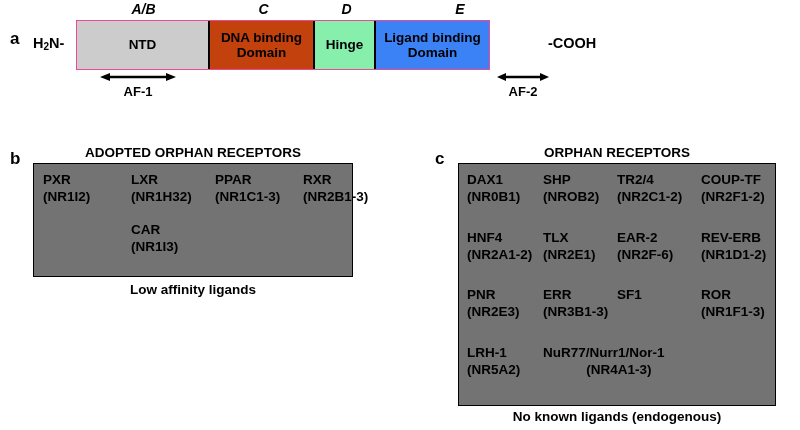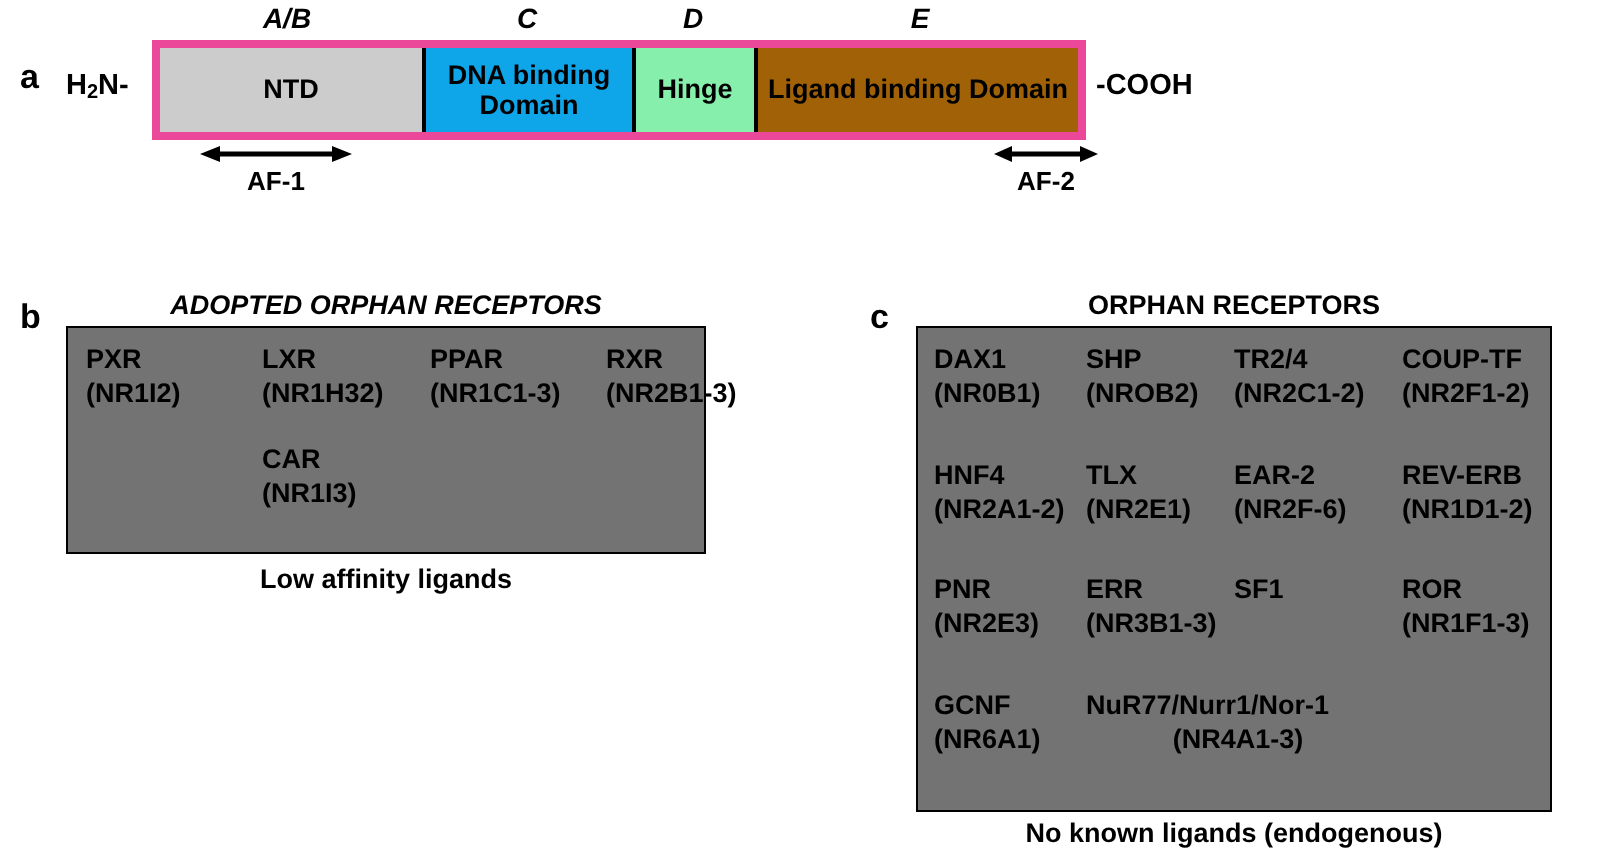--- a/index.html
+++ b/index.html
@@ -23,23 +23,23 @@
     line-height: 1;
   }
 
   
   #panel-a { position: absolute; left: 0; top: 0; width: 620px; height: 120px; }
 
   #domain-bar {
     position: absolute;
     left: 76px;
     top: 20px;
-    width: 467px;
+    width: 414px;
     height: 50px;
-    border: 4px solid #ec4899;
+    border: 1px solid #ec4899;
     box-sizing: border-box;
     display: flex;
   }
   .domain-box {
     box-sizing: border-box;
     display: flex;
     align-items: center;
     justify-content: center;
     text-align: center;
     font-size: 13.5px;
@@ -154,23 +154,23 @@
 
   <span id="nterm-label">H<sub>2</sub>N-</span>
 
   <span class="domain-letter" style="left:76px;  width:135px;">A/B</span>
   <span class="domain-letter" style="left:211px; width:105px;">C</span>
   <span class="domain-letter" style="left:316px; width:61px;">D</span>
   <span class="domain-letter" style="left:377px; width:166px;">E</span>
 
   <div id="domain-bar">
     <div class="domain-box" style="width:133px; background:#cccccc;">NTD</div>
-    <div class="domain-box" style="width:105px; background:#0ea5e9;">DNA binding Domain</div>
+    <div class="domain-box" style="width:105px; background:#c2410c;">DNA binding Domain</div>
     <div class="domain-box" style="width:61px; background:#86efac;">Hinge</div>
-    <div class="domain-box" style="flex:1; background:#a16207;">Ligand binding Domain</div>
+    <div class="domain-box" style="flex:1; background:#3b82f6;">Ligand binding Domain</div>
   </div>
 
   <span id="cterm-label">-COOH</span>
 
   <div class="af-group" style="left:98px; top:72px; width:80px;">
     <svg class="af-arrow" width="80" height="10" viewBox="0 0 80 10">
       <line x1="10" y1="5" x2="70" y2="5" stroke="#000" stroke-width="2.4"></line>
       <polygon points="2,5 12,1 12,9" fill="#000"></polygon>
       <polygon points="78,5 68,1 68,9" fill="#000"></polygon>
     </svg>
@@ -182,21 +182,21 @@
       <line x1="9" y1="5" x2="47" y2="5" stroke="#000" stroke-width="2.4"></line>
       <polygon points="2,5 11,1 11,9" fill="#000"></polygon>
       <polygon points="54,5 45,1 45,9" fill="#000"></polygon>
     </svg>
     <span class="af-label">AF-2</span>
   </div>
 </div>
 
 <span class="panel-letter" style="left:10px; top:150px;">b</span>
 
-<span class="panel-heading" style="left:33px; top:146px; width:320px;font-style:italic;">ADOPTED ORPHAN RECEPTORS</span>
+<span class="panel-heading" style="left:33px; top:146px; width:320px;">ADOPTED ORPHAN RECEPTORS</span>
 
 <div class="receptor-box" id="panel-b-box">
   <div class="receptor-grid" id="panel-b-grid">
     <div class="rcell">
       <span class="rname">PXR</span>
       <span class="rcode">(NR1I2)</span>
     </div>
     <div class="rcell">
       <span class="rname">LXR</span>
       <span class="rcode">(NR1H32)</span>
@@ -272,22 +272,22 @@
     </div>
     <div class="rcell">
       <span class="rname">SF1</span>
     </div>
     <div class="rcell">
       <span class="rname">ROR</span>
       <span class="rcode">(NR1F1-3)</span>
     </div>
 
     <div class="rcell">
-      <span class="rname">GCNF</span>
-      <span class="rcode">(NR6A1)</span>
+      <span class="rname">LRH-1</span>
+      <span class="rcode">(NR5A2)</span>
     </div>
     <div class="rcell span2 centered-pair">
       <span class="rname">NuR77/Nurr1/Nor-1</span>
       <span class="rcode">(NR4A1-3)</span>
     </div>
   </div>
 </div>
 
 <span class="panel-caption" style="left:458px; top:410px; width:318px;">No known ligands (endogenous)</span>
 

